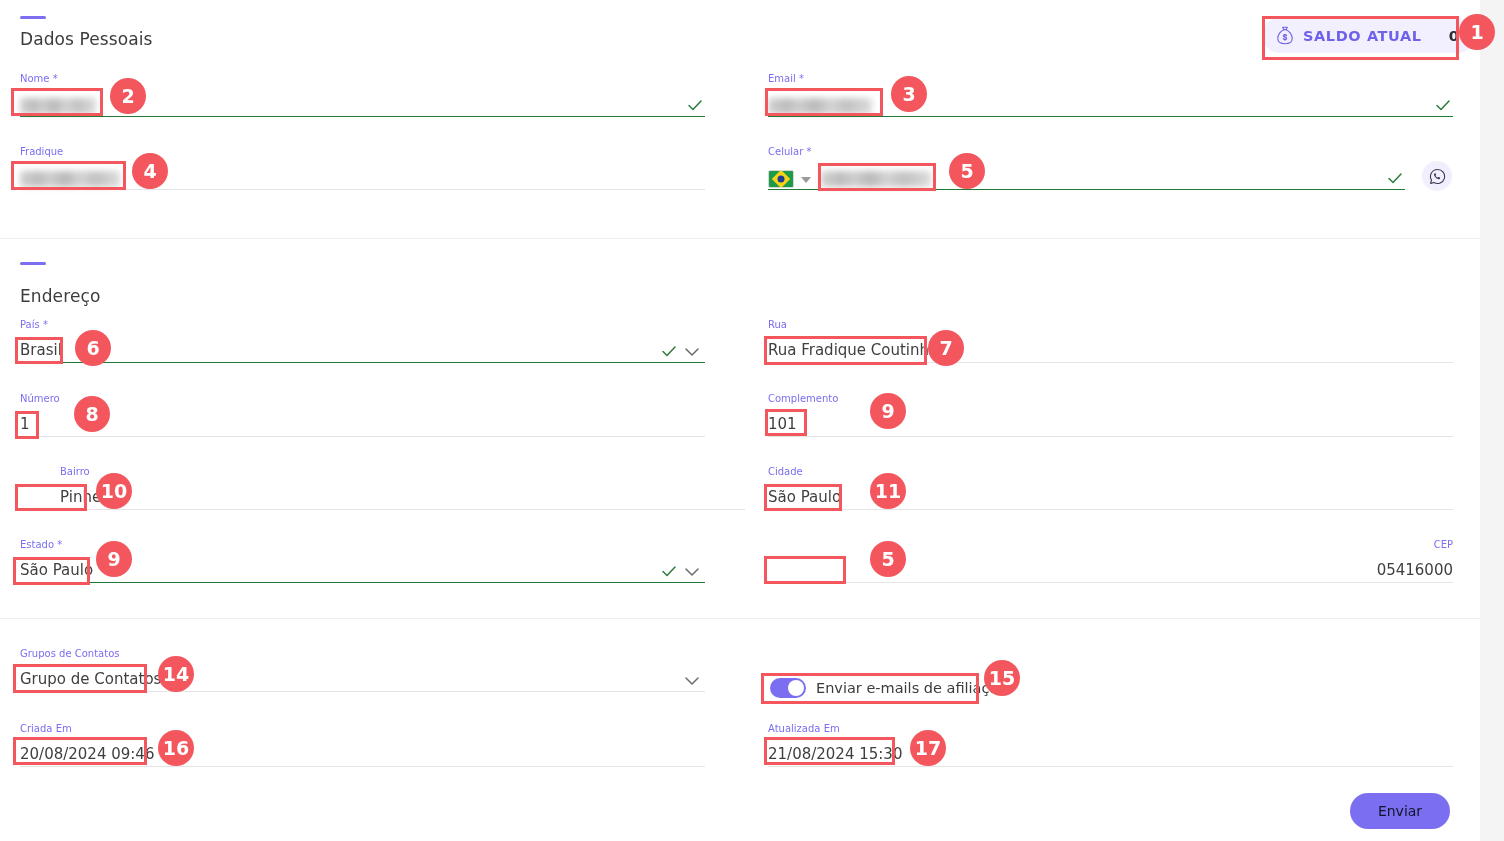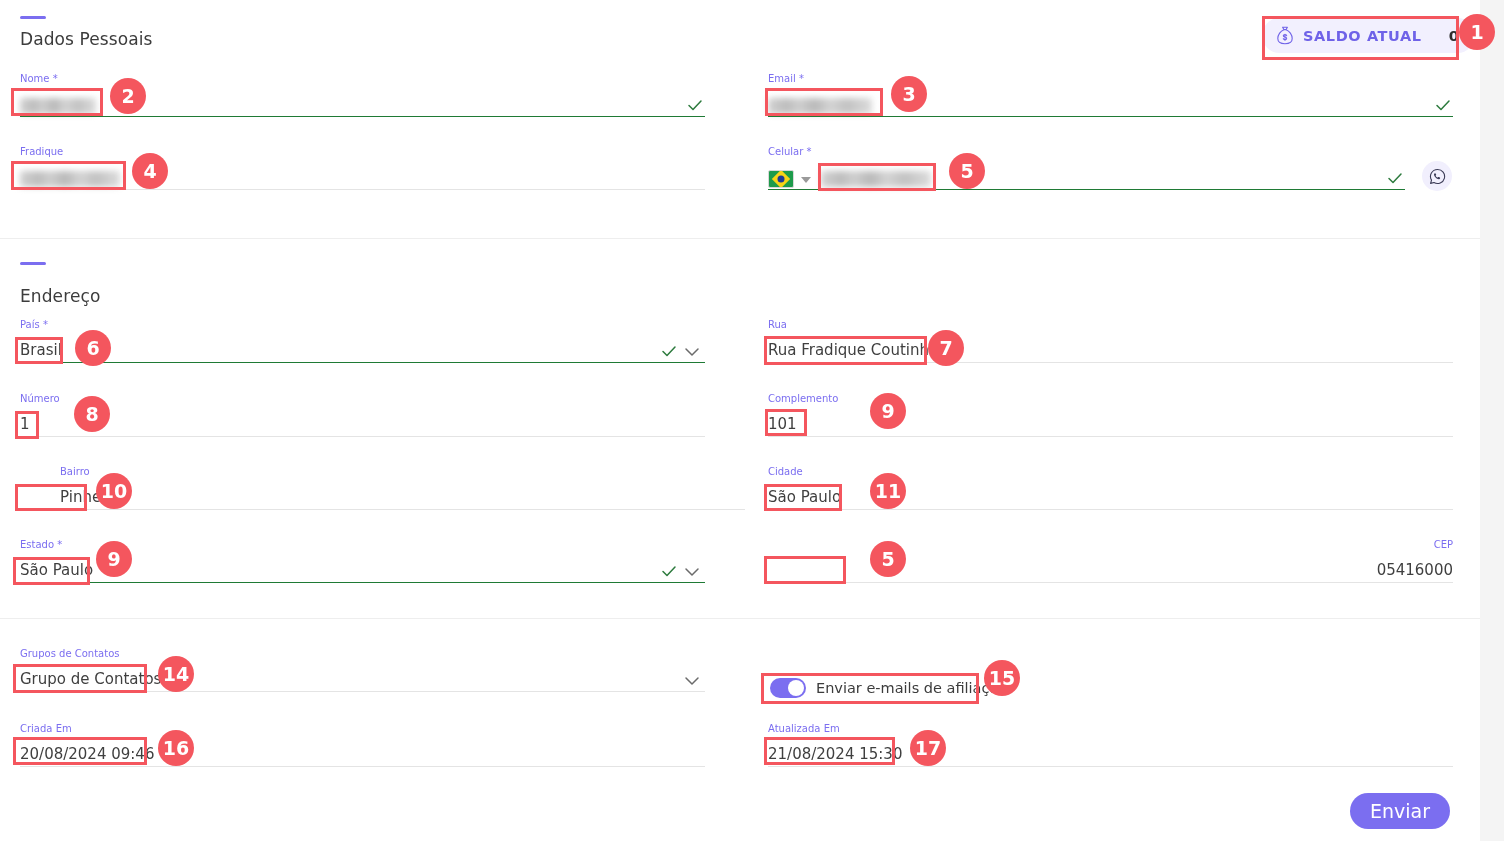--- a/index.html
+++ b/index.html
@@ -128,24 +128,24 @@
   .toggle .knob {
     position: absolute; top: 2px; right: 2px;
     width: 16px; height: 16px; border-radius: 50%;
     background: #ffffff;
   }
   .toggle-label { font-size: 14.5px; color: #3c3c3c; white-space: nowrap; }
 
   
   .submit-btn {
     position: absolute;
-    background: #7b6ef0; color: #ffffff;
+    background: #7b6ef0; color: #0f172a;
     border: none; border-radius: 22px;
     font-family: "DejaVu Sans", sans-serif;
-    font-size: 19px;
+    font-size: 14px;
     padding: 0;
     width: 100px; height: 36px;
     cursor: pointer;
   }
 
   
   .anno-box {
     position: absolute;
     border: 3px solid #f4565e;
     pointer-events: none;

